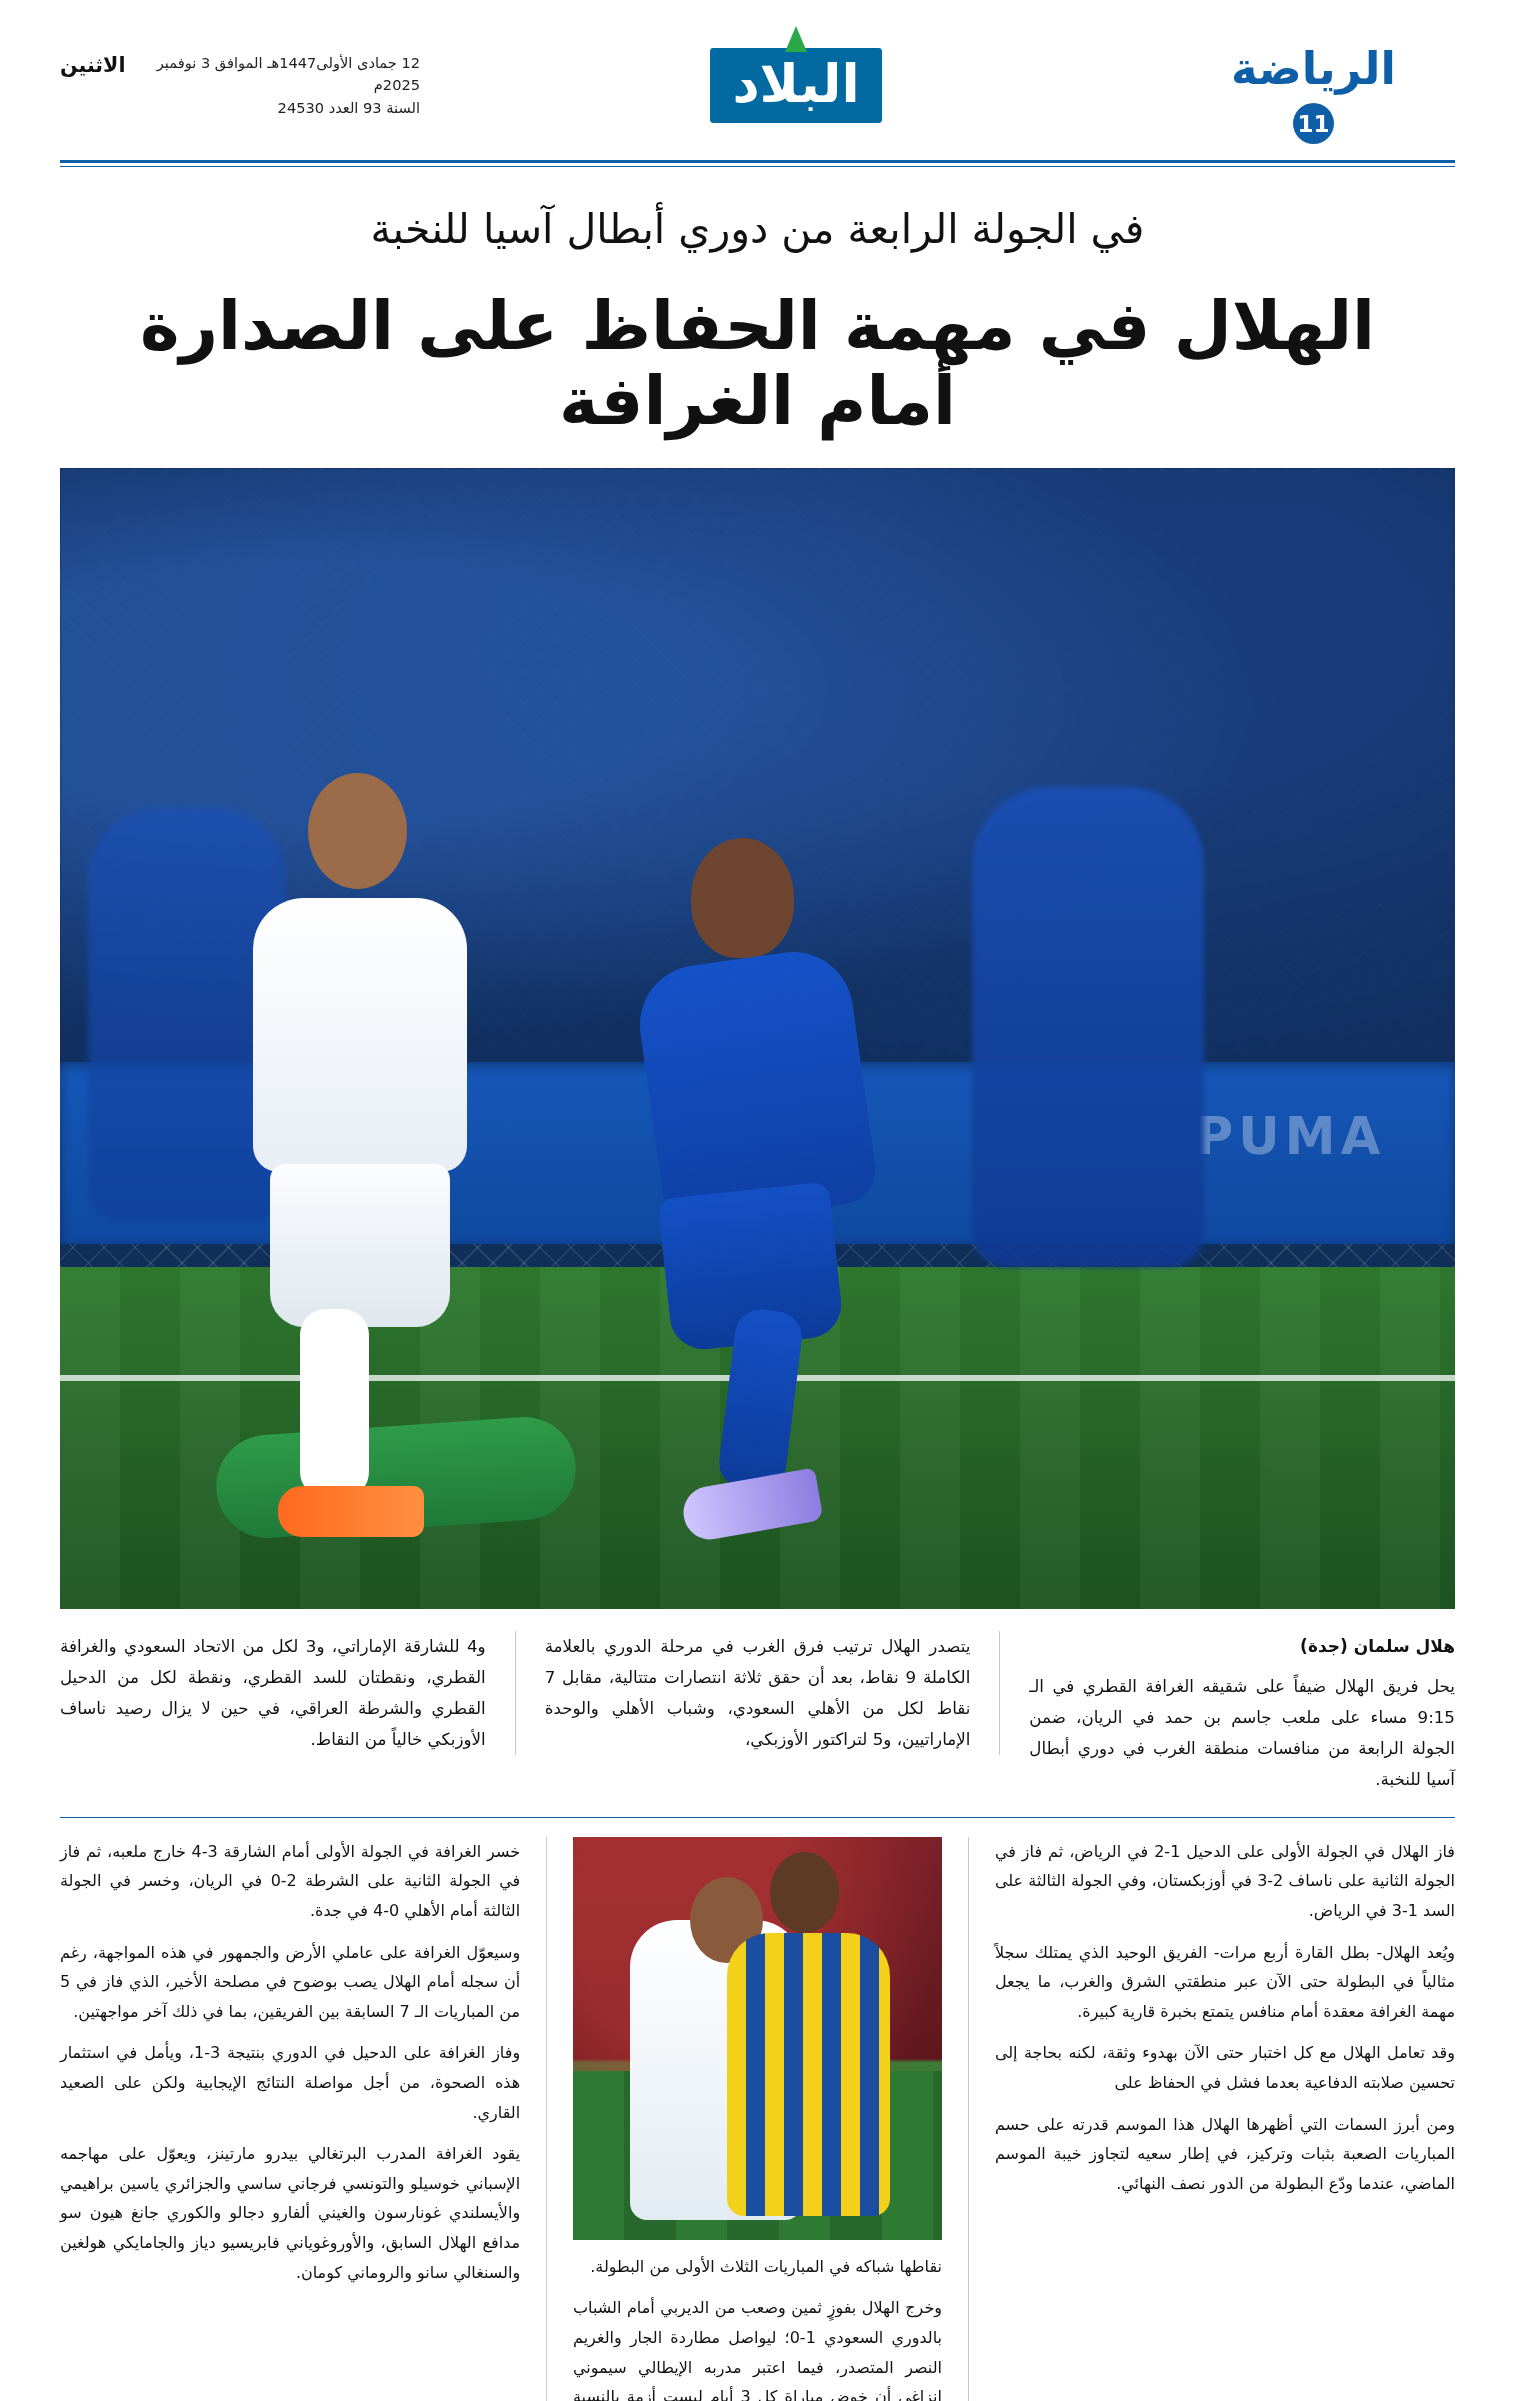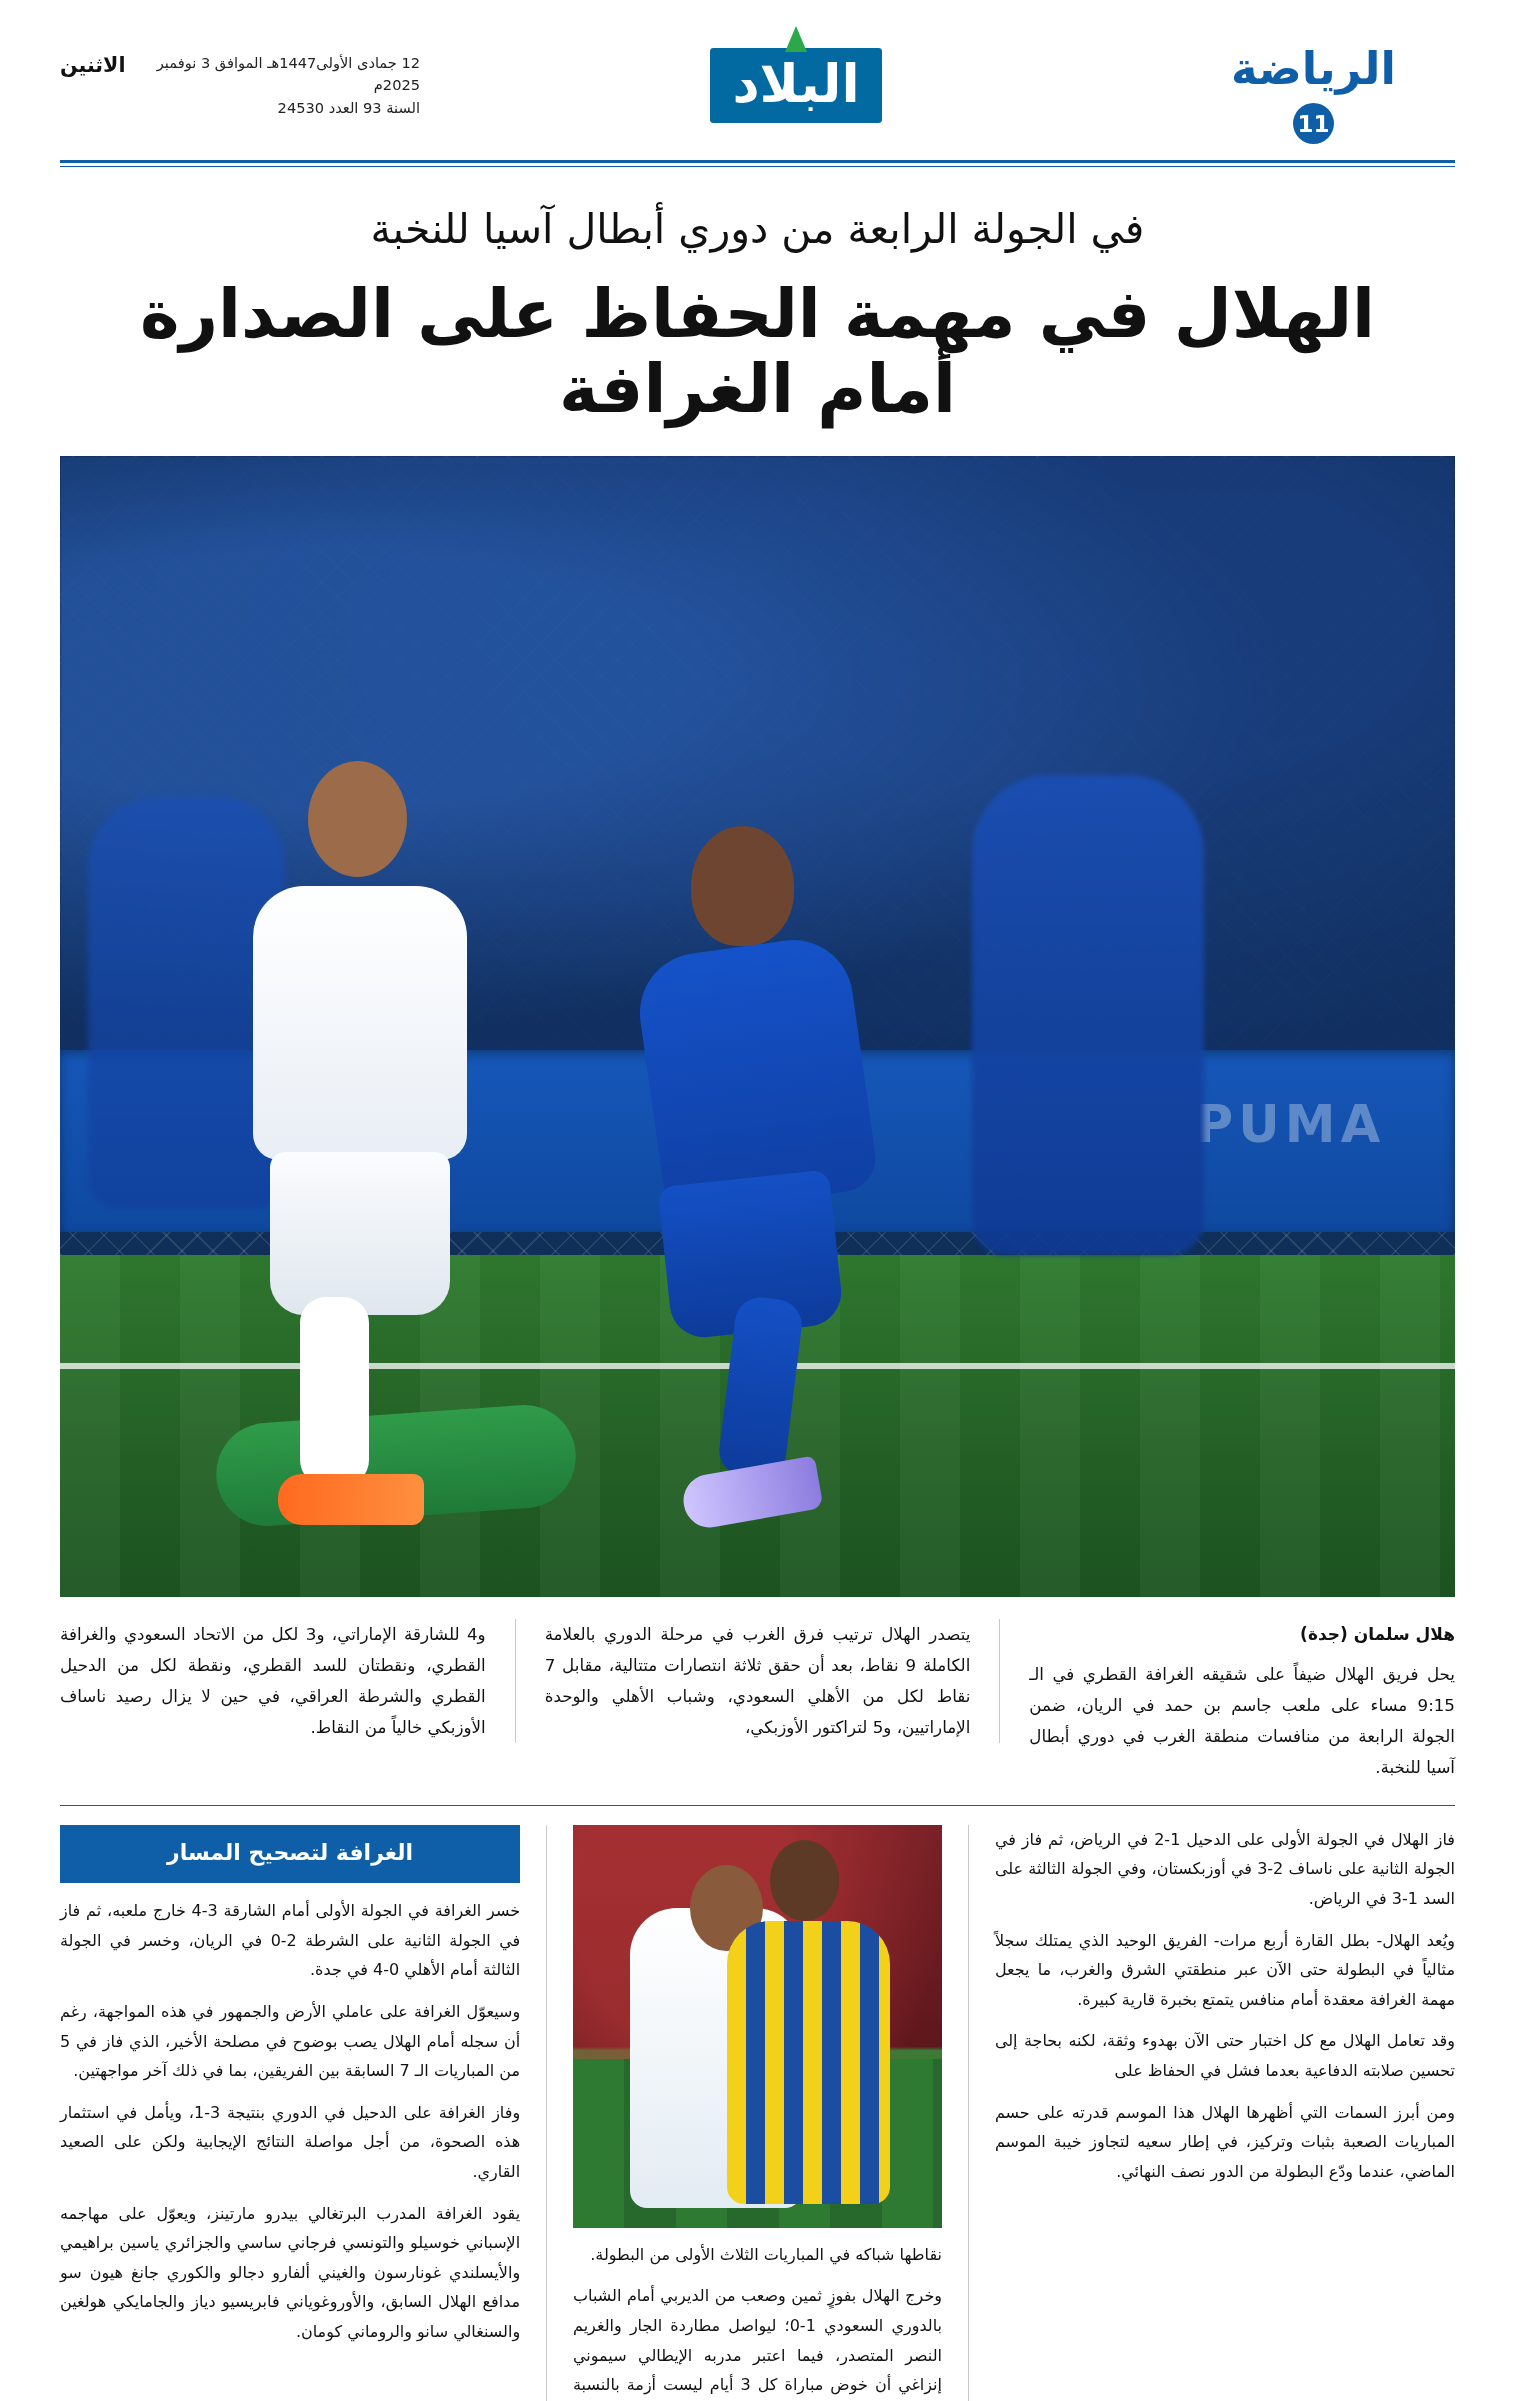--- a/index.html
+++ b/index.html
@@ -121,21 +121,21 @@
     font-weight:normal;
     color:#111;
     margin-top:38px;
     padding:0 60px;
   }
   .headline{
     text-align:center;
     font-size:67px;
     font-weight:bold;
     color:#111;
-    margin-top:24px;
+    margin-top:36px;
     padding:0 85px;
     line-height:1.12;
     letter-spacing:-0.9px;
   }
 
   
   .main-photo{
     margin:29px 60px 0 60px;
     height:1141px;
     position:relative;
@@ -443,21 +443,20 @@
         </div>
       </div>
       <p>نقاطها شباكه في المباريات الثلاث الأولى من البطولة.</p>
       <p>وخرج الهلال بفوزٍ ثمين وصعب من الديربي أمام الشباب بالدوري السعودي 1-0؛ ليواصل مطاردة الجار والغريم النصر المتصدر، فيما اعتبر مدربه الإيطالي سيموني إنزاغي أن خوض مباراة كل 3 أيام ليست أزمة بالنسبة له، رغم الإرهاق الذي يضرب فريقه.</p>
 
     </div>
 
     <div class="divider-v"></div>
 
     <div class="bcol left-col">
-      <div class="subhead">الغرافة لتصحيح المسار</div>
       <p>خسر الغرافة في الجولة الأولى أمام الشارقة 3-4 خارج ملعبه، ثم فاز في الجولة الثانية على الشرطة 2-0 في الريان، وخسر في الجولة الثالثة أمام الأهلي 0-4 في جدة.</p>
       <p>وسيعوّل الغرافة على عاملي الأرض والجمهور في هذه المواجهة، رغم أن سجله أمام الهلال يصب بوضوح في مصلحة الأخير، الذي فاز في 5 من المباريات الـ 7 السابقة بين الفريقين، بما في ذلك آخر مواجهتين.</p>
       <p>وفاز الغرافة على الدحيل في الدوري بنتيجة 3-1، ويأمل في استثمار هذه الصحوة، من أجل مواصلة النتائج الإيجابية ولكن على الصعيد القاري.</p>
       <p>يقود الغرافة المدرب البرتغالي بيدرو مارتينز، ويعوّل على مهاجمه الإسباني خوسيلو والتونسي فرجاني ساسي والجزائري ياسين براهيمي والأيسلندي غونارسون والغيني ألفارو دجالو والكوري جانغ هيون سو مدافع الهلال السابق، والأوروغوياني فابريسيو دياز والجامايكي هولغين والسنغالي سانو والروماني كومان.</p>
     </div>
 
   </div>
 </div>
 
 

